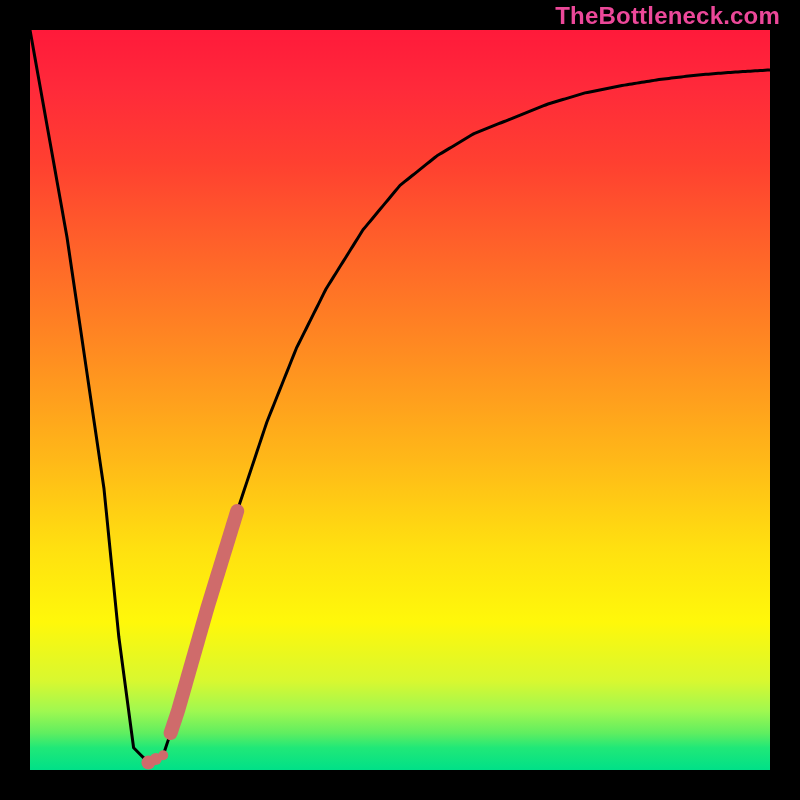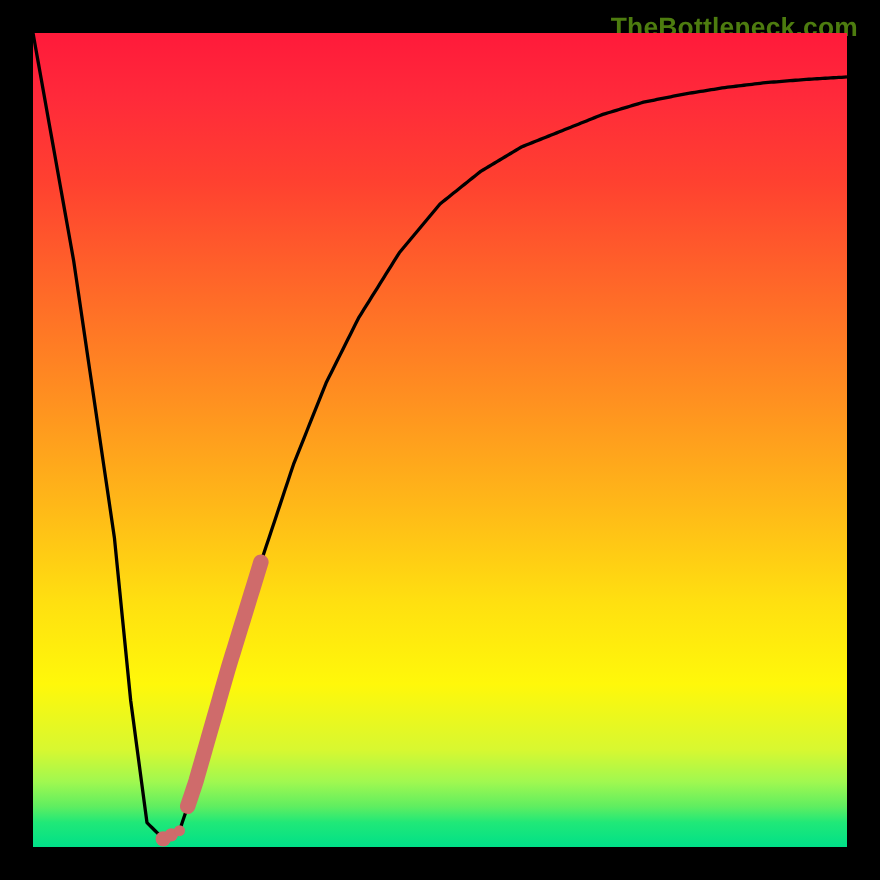--- a/index.html
+++ b/index.html
@@ -40,26 +40,26 @@
   }
   svg.curve {
     position: absolute;
     left: 0;
     top: 0;
     width: 740px;
     height: 740px;
   }
   .attribution {
     position: absolute;
-    top: 12px;
+    top: 2px;
     right: 20px;
     font-family: Arial, Helvetica, sans-serif;
     font-size: 24px;
     font-weight: 600;
-    color: #4d7c0f;
+    color: #ec4899;
     letter-spacing: 0.2px;
   }
 </style>
 </head>
 <body>
 
 <div class="chart-container">
   <div class="attribution">TheBottleneck.com</div>
   <div class="plot-area">
     <svg class="curve" viewBox="0 0 740 740" preserveAspectRatio="none">

